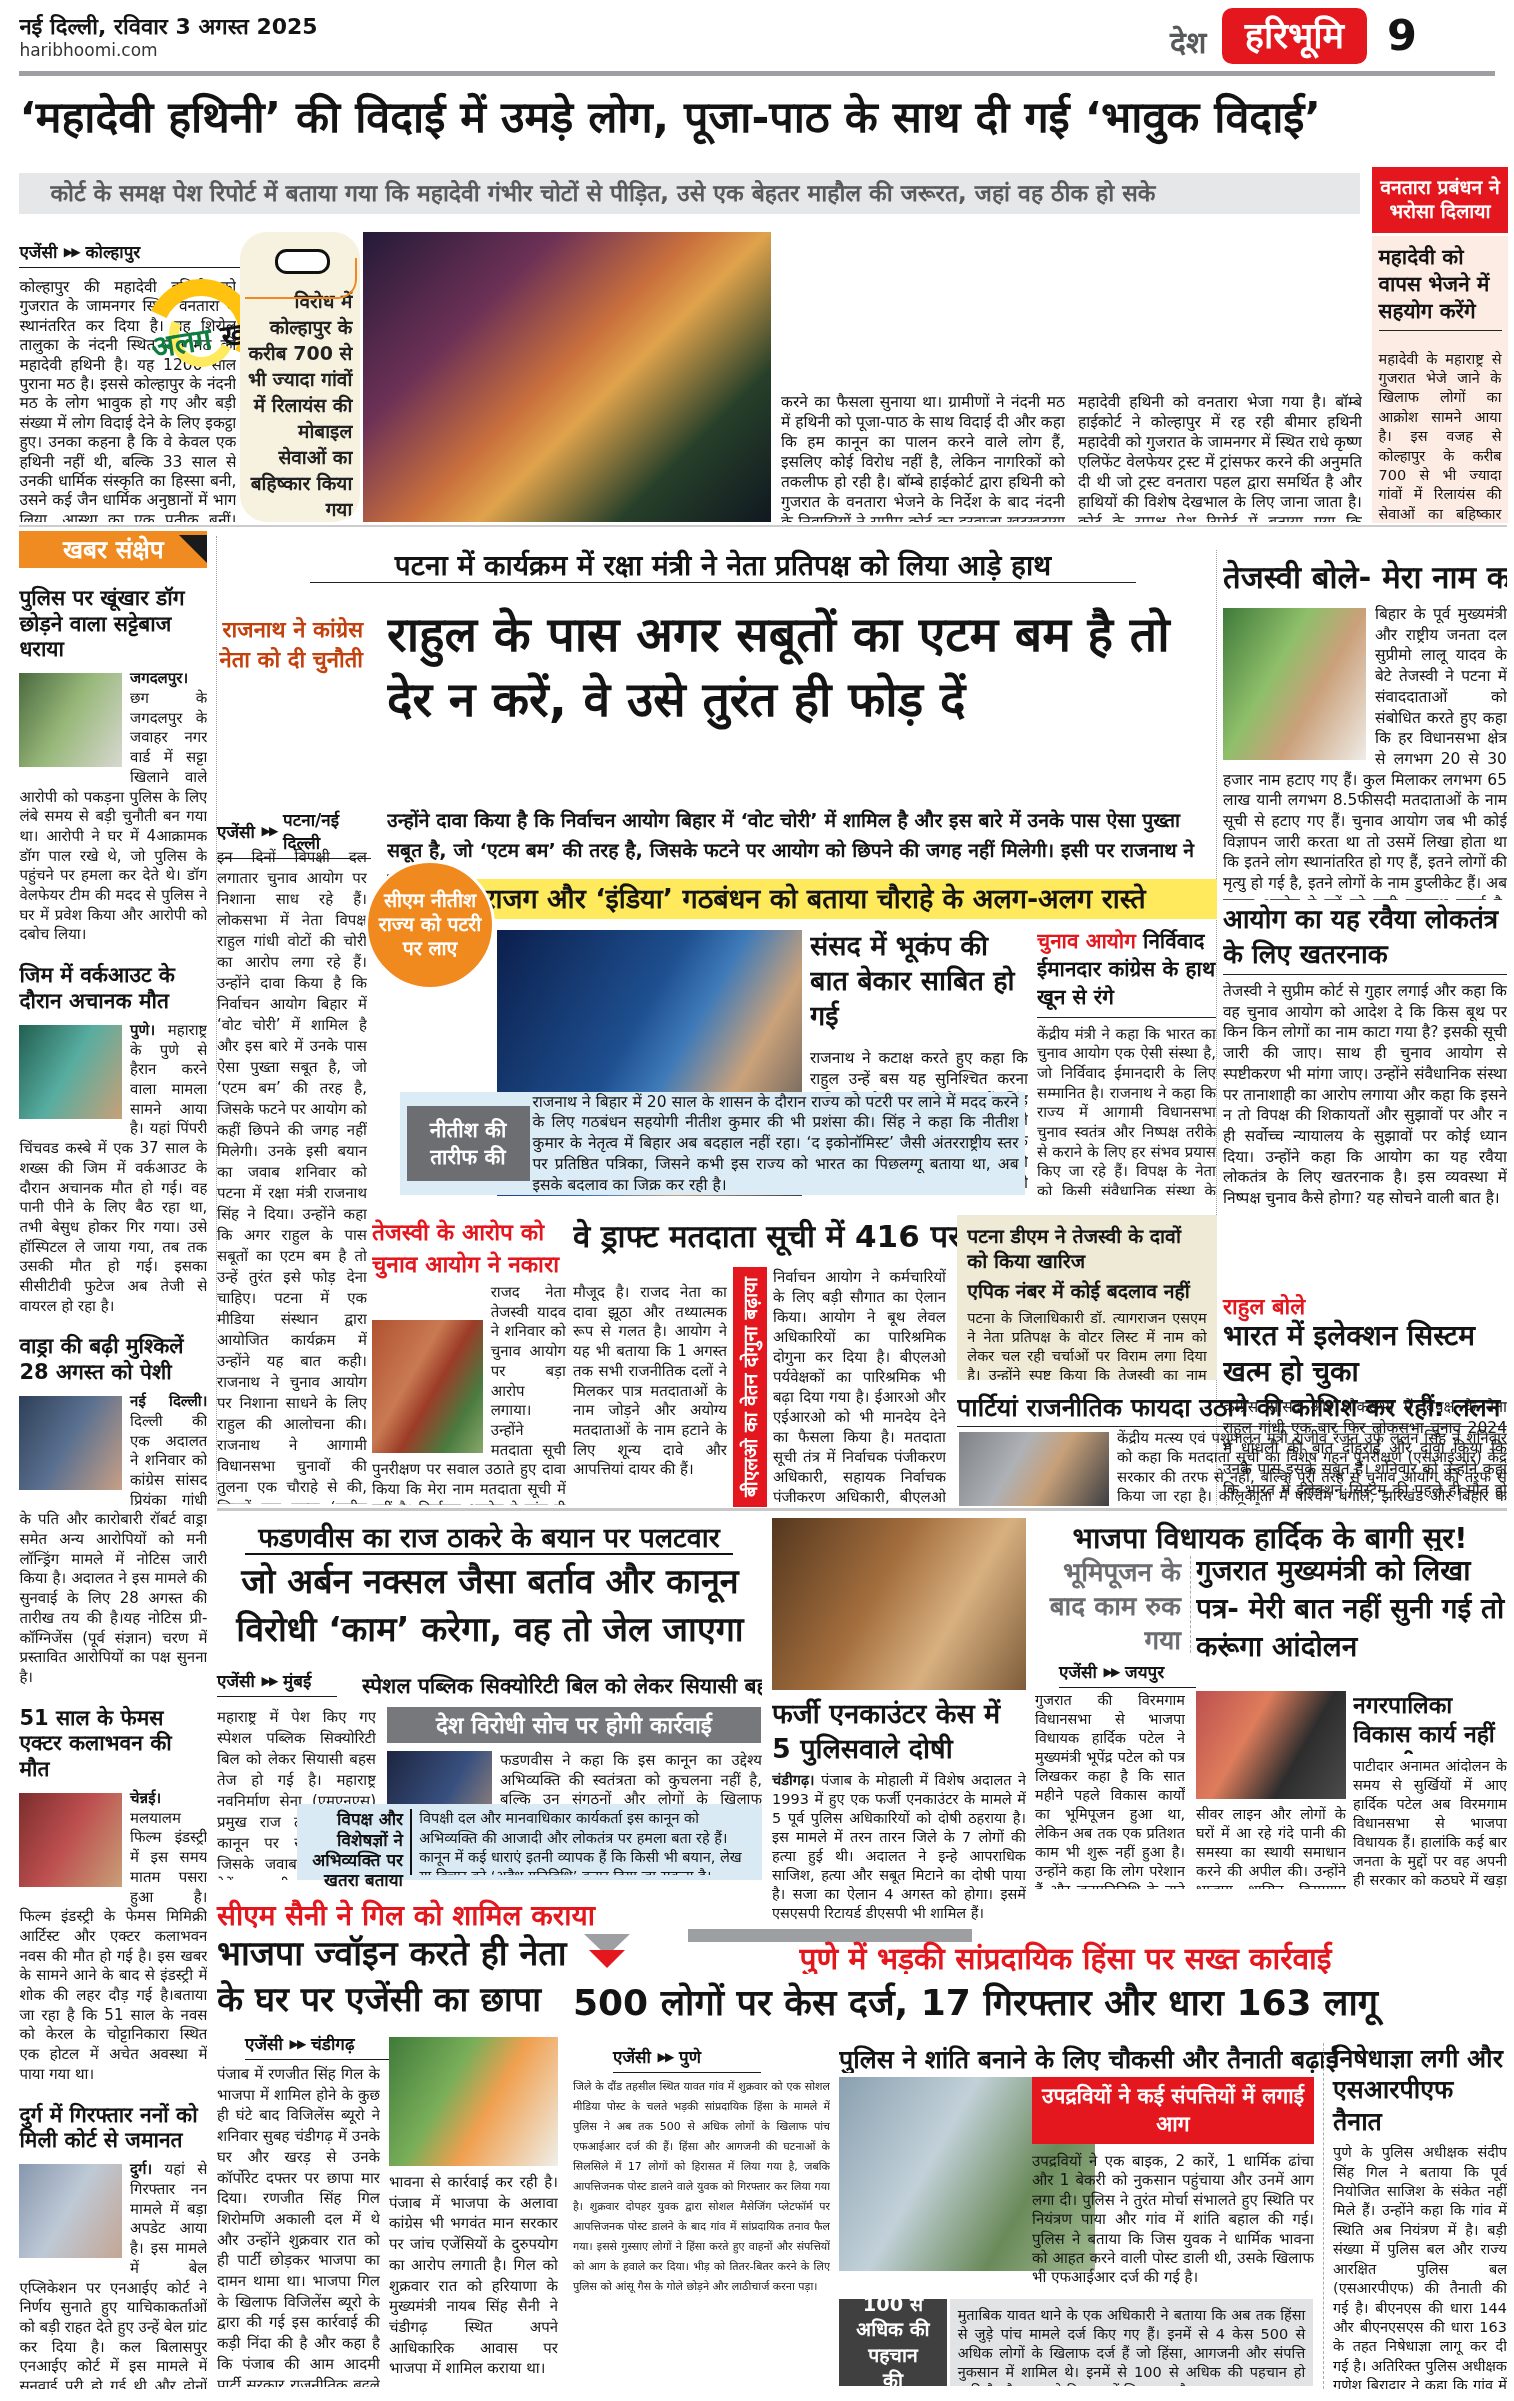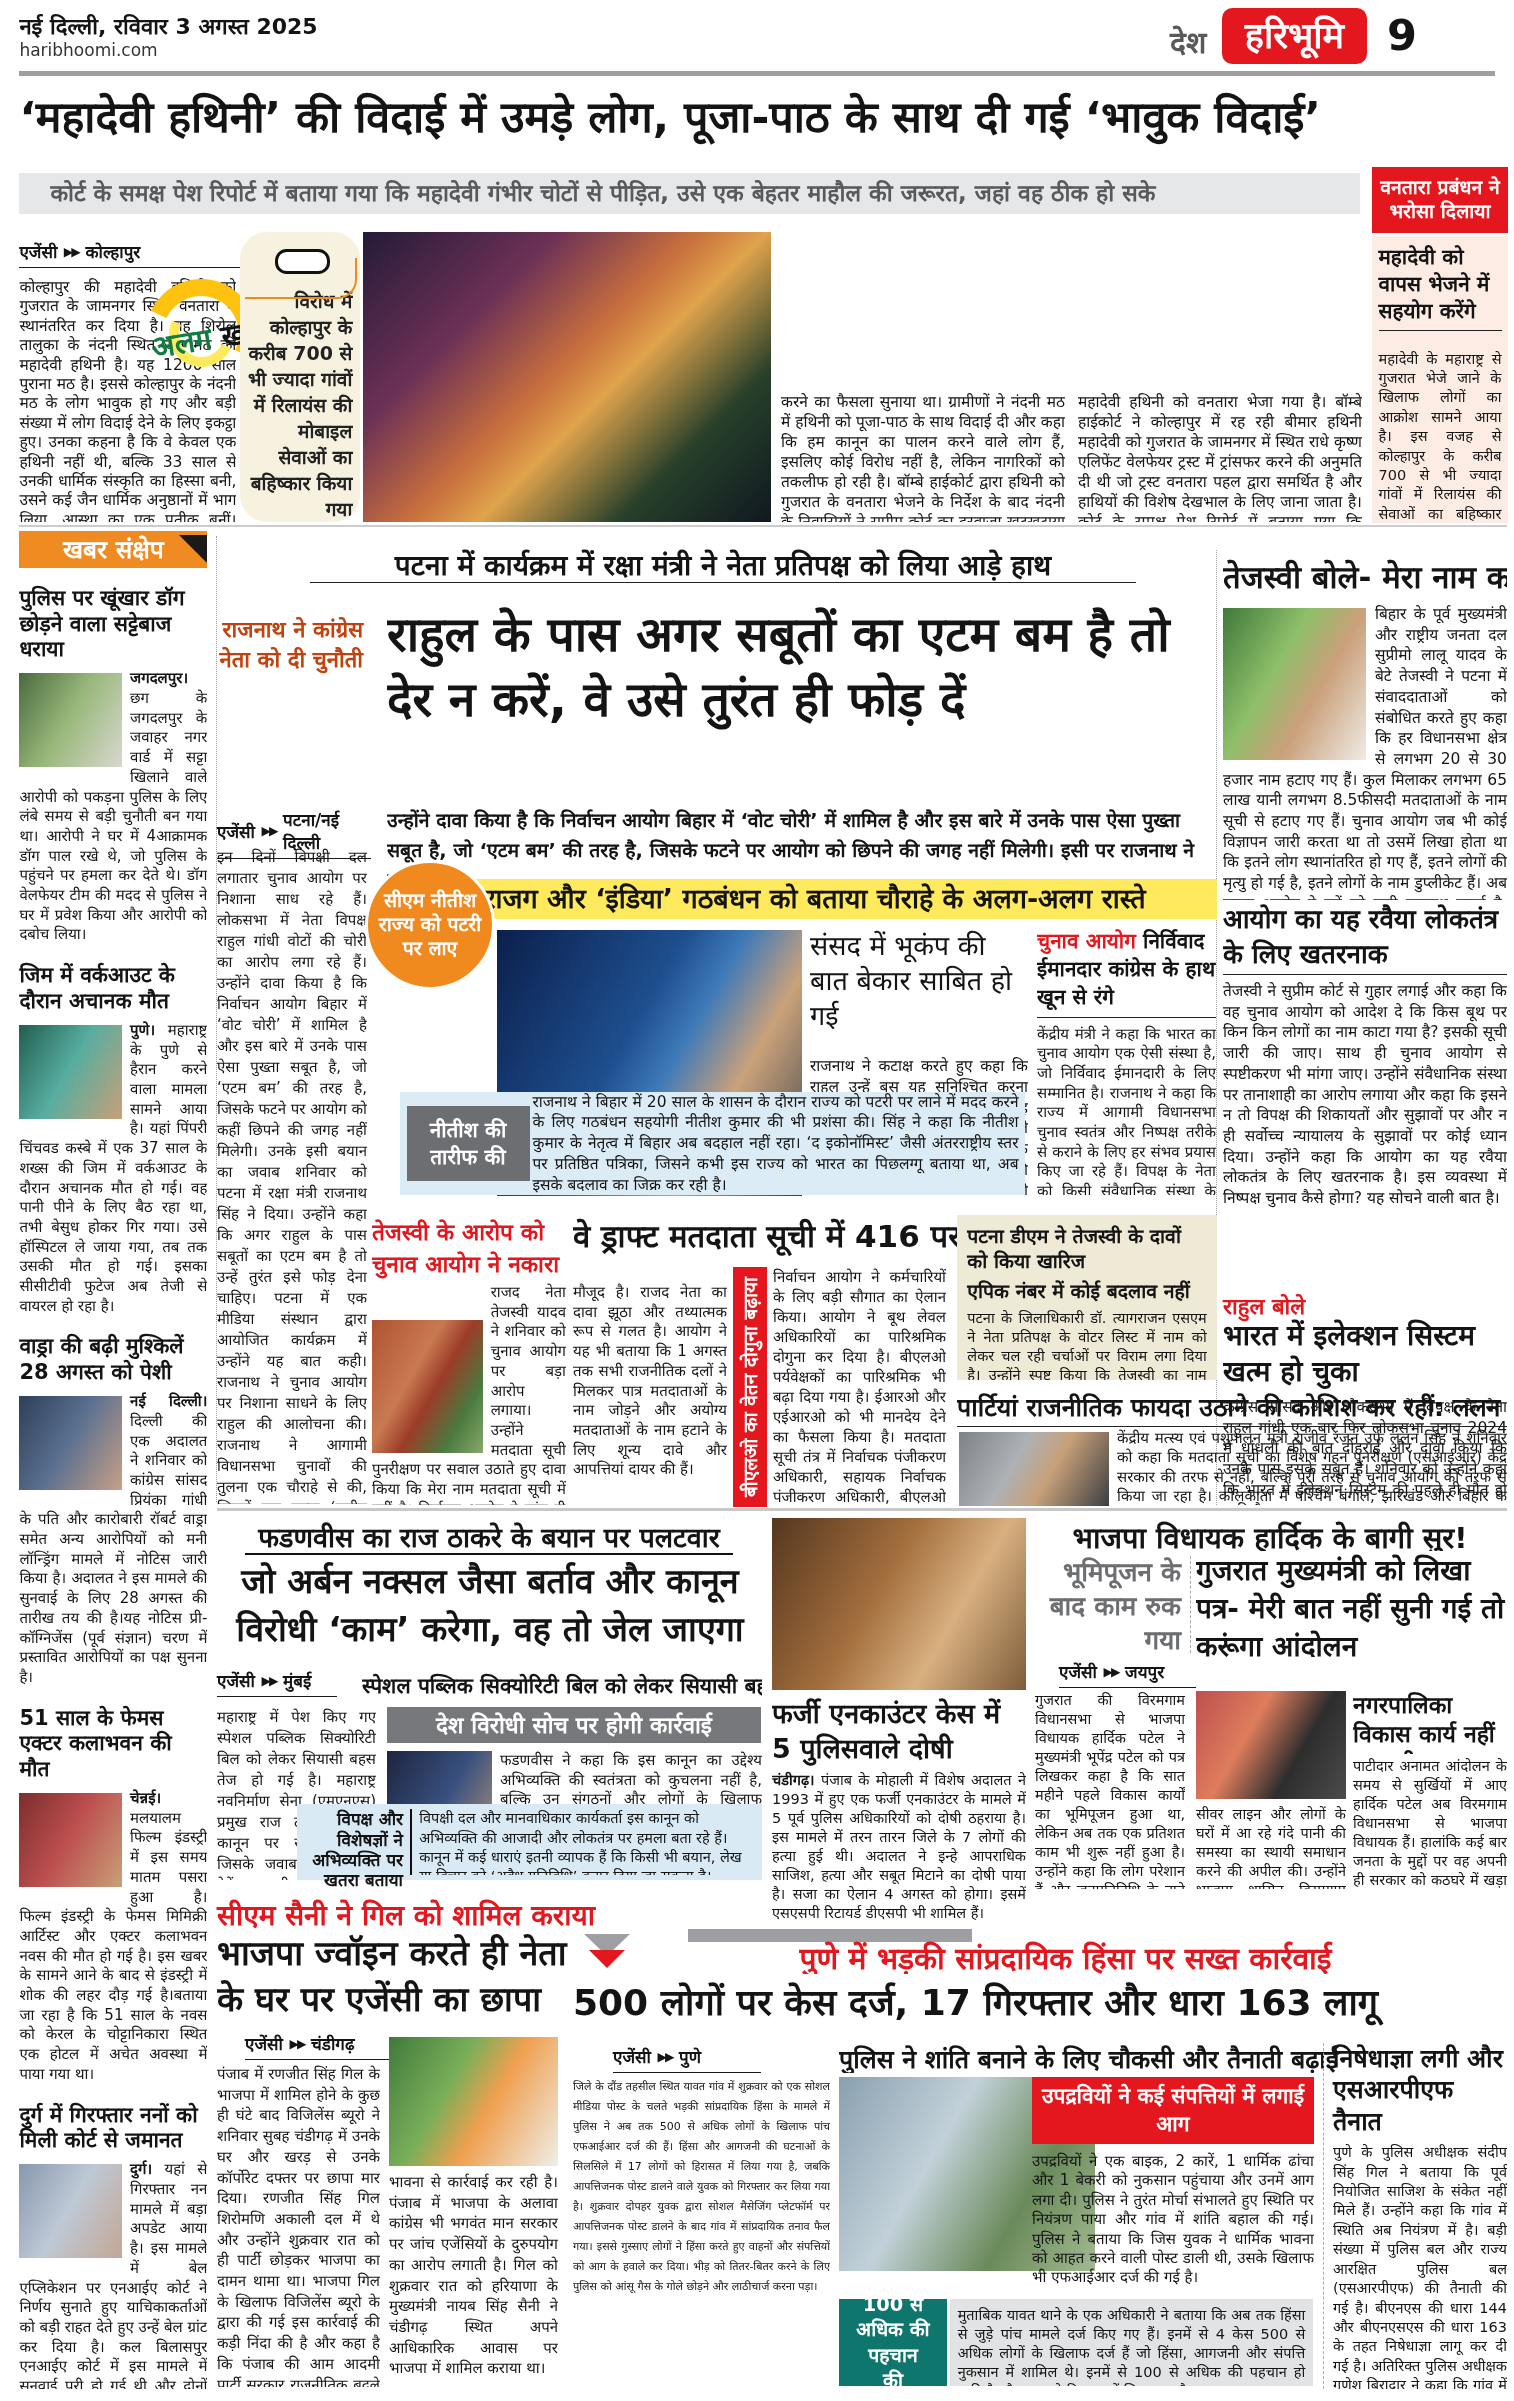--- a/index.html
+++ b/index.html
@@ -66,21 +66,21 @@
   .raj-side{left:217px;top:615px;width:146px;height:182px;font-size:22px;line-height:1.35;font-weight:bold;color:#c2410c;text-align:right;padding-right:7.7px;}
   .raj-headline{left:387px;top:602px;width:830px;height:195px;font-size:48px;line-height:1.35;font-weight:bold;}
   .raj-byline{left:217px;top:808px;width:154px;}
   .raj-intro{left:387px;top:806px;width:830px;height:70px;font-size:19.4px;line-height:1.55;font-weight:600;}
   .raj-leftcol{left:217px;top:847px;width:150px;height:657px;font-size:15px;line-height:21px;}
   .raj-yellow{left:413px;top:879px;width:804px;height:40px;background:#ffe95c;font-size:27px;font-weight:bold;text-align:center;line-height:40px;overflow:hidden;}
   .raj-circle{left:365px;top:860px;width:130px;height:130px;background:#f18a1e;border-radius:50%;color:#fff;font-size:19.4px;line-height:1.25;font-weight:bold;
               display:flex;align-items:center;justify-content:center;text-align:center;padding:6.5px;box-sizing:border-box;border:3.9px solid #fff;}
   .raj-photo{left:497px;top:930px;width:305px;height:266px;}
   .raj-sub1{left:810px;top:928px;width:218px;height:267px;}
-  .raj-sub1 .t{font-size:27px;line-height:1.3;font-weight:normal;margin-bottom:23px;}
+  .raj-sub1 .t{font-size:27px;line-height:1.3;font-weight:bold;margin-bottom:15px;}
   .raj-sub1 .bd{font-size:15.5px;line-height:20.7px;text-align:justify;}
   .raj-sub2{left:1037px;top:928px;width:179px;height:267px;}
   .raj-sub2 .t{font-size:20.7px;line-height:1.35;font-weight:bold;border-bottom:1.9px solid #222;padding-bottom:5.2px;margin-bottom:6.5px;}
   .raj-sub2 .lead{color:#e3171d;}
   .raj-sub2 .bd{font-size:15px;line-height:19.7px;text-align:justify;}
   .raj-nitish{left:400px;top:1092px;width:625px;height:103px;background:#dcecf6;display:flex;align-items:center;box-sizing:border-box;padding:6.5px;}
   .raj-nitish .lb{width:123px;background:#6d6e71;color:#fff;font-size:20.7px;line-height:1.3;font-weight:bold;text-align:center;padding:10.3px 3.9px;box-sizing:border-box;}
   .raj-nitish .bd{flex:1;font-size:15.5px;line-height:20.7px;padding-left:3px;text-align:justify;}
   
   .tej-h1{left:1223px;top:555px;width:284px;height:45px;font-size:31px;font-weight:bold;white-space:nowrap;overflow:hidden;}
@@ -144,21 +144,21 @@
   .pune-chev{left:584px;top:1934px;width:0;height:0;border-left:23px solid transparent;border-right:23px solid transparent;border-top:22px solid #9d9fa2;}
   .pune-chev2{left:589px;top:1950px;width:0;height:0;border-left:18px solid transparent;border-right:18px solid transparent;border-top:18px solid #e3171d;}
   .pune-k{left:636px;top:1937px;width:859px;height:37px;font-size:30px;font-weight:bold;color:#e3171d;text-align:center;white-space:nowrap;overflow:hidden;}
   .pune-h{left:573px;top:1977px;width:934px;height:63px;font-size:36px;font-weight:bold;white-space:nowrap;overflow:hidden;}
   .pune-by{left:613px;top:2045px;width:148px;}
   .pune-sh{left:839px;top:2041px;width:539px;height:32px;font-size:25px;font-weight:bold;white-space:nowrap;overflow:hidden;}
   .pune-b{left:573px;top:2077px;width:257px;height:311px;font-size:11px;line-height:20px;}
   .pune-ph{left:839px;top:2077px;width:256px;height:194px;}
   .pune-red{left:1032px;top:2077px;width:282px;height:67px;background:#e3171d;color:#fff;font-size:21px;line-height:1.3;font-weight:bold;display:flex;align-items:center;justify-content:center;text-align:center;padding:3.9px;box-sizing:border-box;}
   .pune-redb{left:1032px;top:2152px;width:282px;height:139px;font-size:15px;line-height:19.4px;}
-  .pune-gl{left:839px;top:2299px;width:108px;height:87px;background:#0f766e;color:#fff;font-size:19.4px;line-height:1.3;font-weight:bold;display:flex;align-items:center;justify-content:center;text-align:center;padding:16px;box-sizing:border-box;}
+  .pune-gl{left:839px;top:2299px;width:108px;height:87px;background:#404040;color:#fff;font-size:19.4px;line-height:1.3;font-weight:bold;display:flex;align-items:center;justify-content:center;text-align:center;padding:16px;box-sizing:border-box;}
   .pune-gp{left:950px;top:2299px;width:363px;height:87px;background:#e2e3e4;font-size:14.5px;line-height:19px;box-sizing:border-box;padding:6.5px 7.7px;}
   .pune-r{left:1323px;top:2043px;width:184px;height:346px;border-left:1.9px dashed #aaa;padding-left:9px;box-sizing:border-box;}
   .pune-r .t{font-size:25px;line-height:1.25;font-weight:bold;margin-bottom:6.5px;}
   .pune-r .bd{font-size:14.5px;line-height:19.4px;}
   .fadbluebox{position:absolute;left:297px;top:1804px;width:465px;height:76px;background:#d9eaf5;display:flex;box-sizing:border-box;padding:5.2px 6.5px;}
   .fadbluebox .lb{width:108px;font-size:17px;line-height:1.2;font-weight:bold;text-align:right;border-right:2.6px solid #111;padding-right:6.5px;box-sizing:border-box;}
   .fadbluebox .bd{flex:1;font-size:14.5px;line-height:19.4px;padding-left:7.7px;}
   
   .ph-eleph{background:linear-gradient(135deg,#241a38 0%,#6d3156 28%,#c9703d 48%,#e0a34c 58%,#27402a 78%,#101820 100%);}
   .ph-rajnath{background:linear-gradient(120deg,#0b1f4c 0%,#1e4f8f 42%,#3f7ab8 55%,#caa27a 72%,#39404c 100%);}

